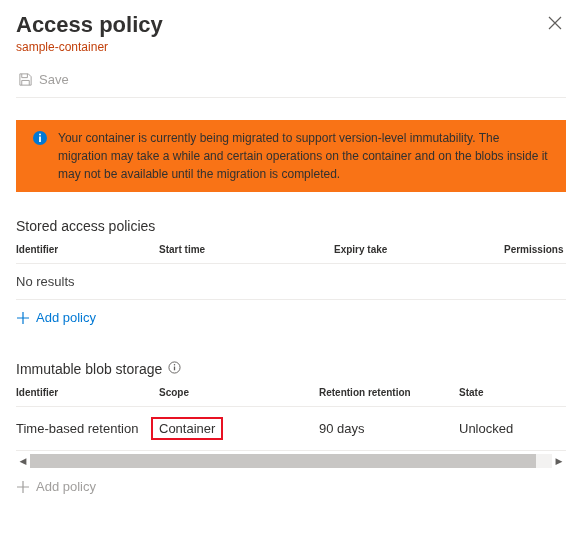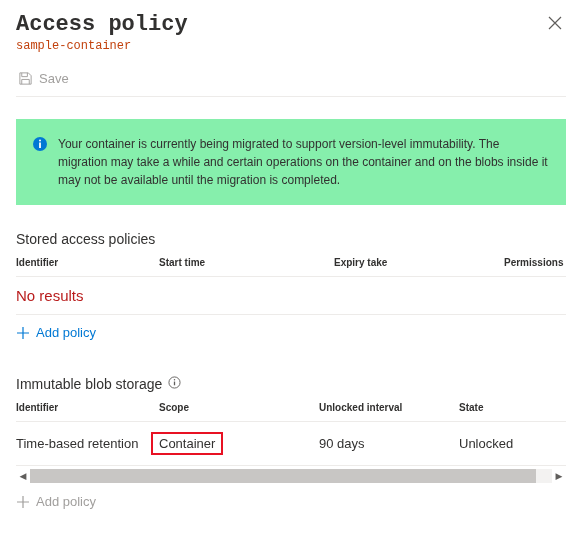--- a/index.html
+++ b/index.html
@@ -8,21 +8,20 @@
       color: #323130;
       background: #fff;
       width: 582px;
       padding: 12px 16px;
       font-size: 13px;
     }
     .header-row {
       display: flex;
       justify-content: space-between;
       align-items: flex-start;
-      font-family: Liberation Mono, monospace;
     }
     .title {
       font-size: 22px;
       font-weight: 600;
       color: #323130;
     }
     .subtitle {
       font-size: 12px;
       color: #c2410c;
       margin-top: 2px;
@@ -47,23 +46,23 @@
       align-items: center;
       gap: 6px;
       background: none;
       border: none;
       font-size: 13px;
       color: #a19f9d;
       cursor: default;
       padding: 4px 2px;
     }
     .info-banner {
-      background: #86efac;
+      background: #f97316;
       margin-top: 22px;
-      padding: 16px 16px;
+      padding: 9px 16px;
       display: flex;
       gap: 10px;
       font-size: 12px;
       line-height: 1.5;
       color: #323130;
     }
     .info-icon {
       flex: 0 0 16px;
       margin-top: 1px;
     }
@@ -97,22 +96,22 @@
     .table-row {
       display: flex;
       font-size: 13px;
       color: #323130;
       padding: 10px 0;
       border-bottom: 1px solid #edebe9;
       align-items: center;
     }
     .no-results {
       padding: 10px 0;
-      font-size: 15px;
-      color: #b91c1c;
+      font-size: 13px;
+      color: #404040;
       border-bottom: 1px solid #edebe9;
     }
     .add-policy {
       display: flex;
       align-items: center;
       gap: 6px;
       background: none;
       border: none;
       font-size: 13px;
       color: #0078d4;
@@ -212,21 +211,21 @@
     <svg width="13" height="13" viewBox="0 0 14 14">
         <circle cx="7" cy="7" r="6" stroke="#605e5c" stroke-width="1" fill="none"></circle>
         <circle cx="7" cy="4" r="0.8" fill="#605e5c"></circle>
         <rect x="6.3" y="6" width="1.4" height="4" fill="#605e5c"></rect>
       </svg>
   </span>
 </div>
 <div class="table-header">
   <div class="col-identifier">Identifier</div>
   <div class="col-scope">Scope</div>
-  <div class="col-retention">Unlocked interval</div>
+  <div class="col-retention">Retention retention</div>
   <div class="col-state">State</div>
 </div>
 <div class="table-row">
   <div class="col-identifier">Time-based retention</div>
   <div class="col-scope">
     <span class="highlight-box">Container</span>
   </div>
   <div class="col-retention">90 days</div>
   <div class="col-state">Unlocked</div>
 </div>

